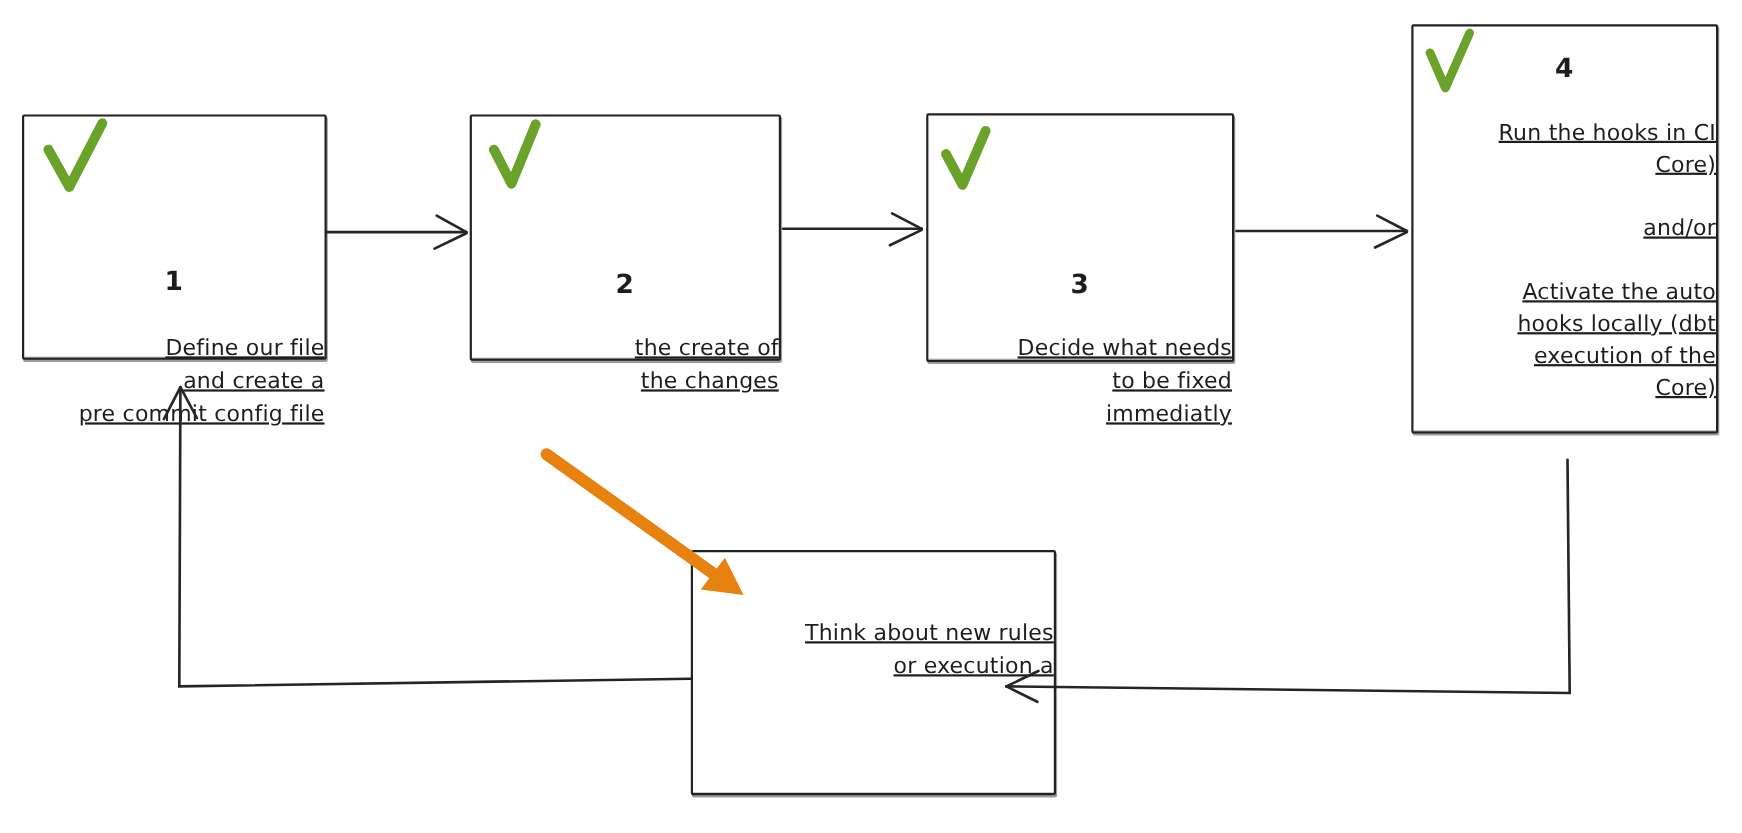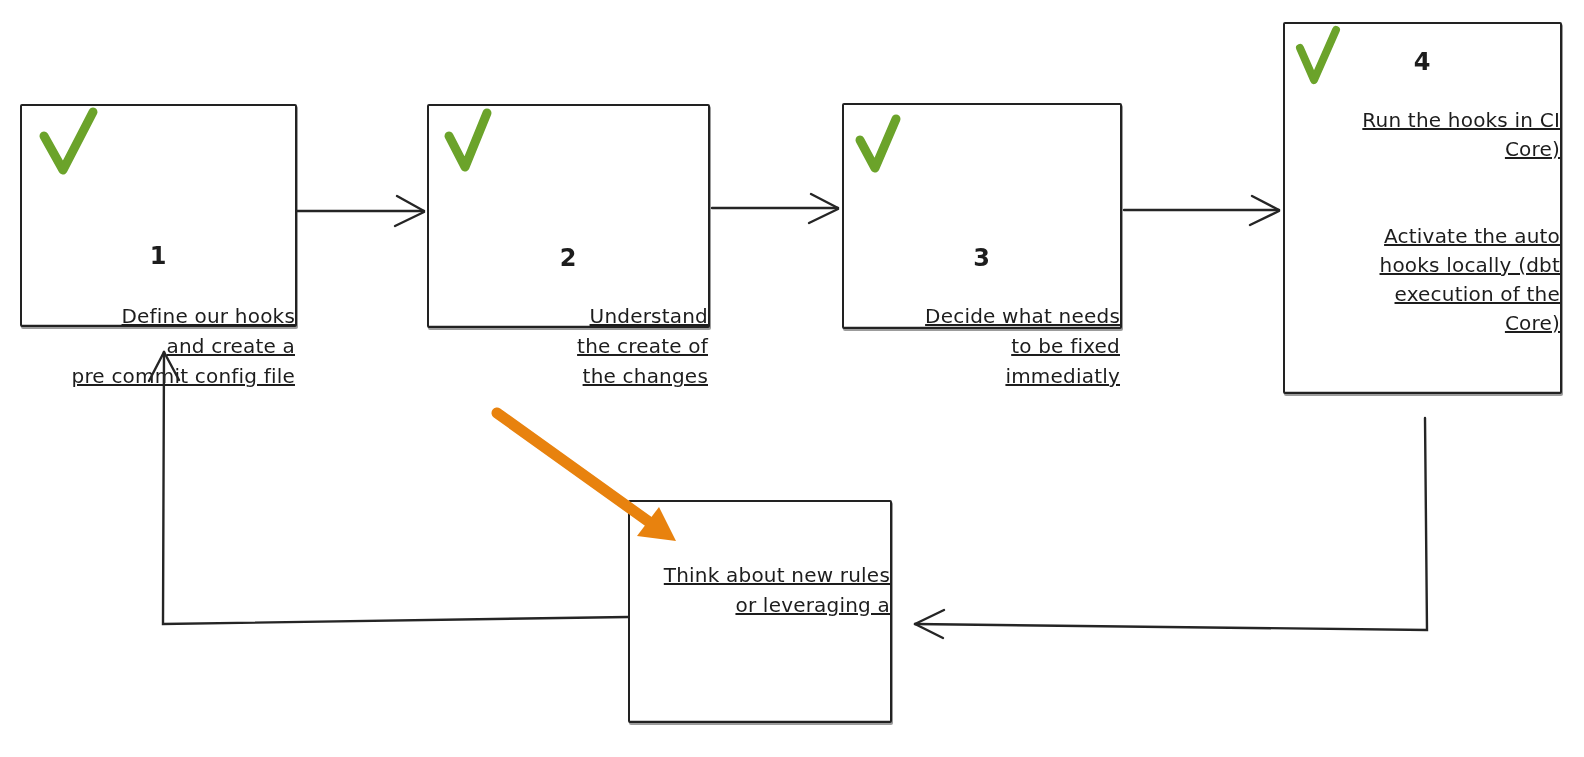--- a/index.html
+++ b/index.html
@@ -17,21 +17,21 @@
     background: #ffffff;
     border: 2px solid #222222;
     border-radius: 2px;
     box-shadow: 1px 2px 0 rgba(35,35,35,0.45), inset 0 -1px 0 rgba(35,35,35,0.25);
     box-sizing: border-box;
   }
   #box-step1 { left: 20px;   top: 104px; width: 277px; height: 223px; }
   #box-step2 { left: 427px;  top: 104px; width: 283px; height: 224px; }
   #box-step3 { left: 842px;  top: 103px; width: 280px; height: 226px; }
   #box-step4 { left: 1283px; top: 22px;  width: 279px; height: 372px; }
-  #box-loop  { left: 628px;  top: 500px; width: 264px; height: 223px; }
+  #box-loop  { left: 628px;  top: 500px; width: 332px; height: 223px; }
 
   .step-number {
     position: absolute;
     left: 0; right: 0;
     text-align: center;
     font-size: 24px;
     font-weight: 600;
     letter-spacing: 1px;
   }
   .box-text {
@@ -55,62 +55,62 @@
   }
 </style>
 </head>
 <body>
 
 <div id="canvas">
 
   <div class="step-box" id="box-step1">
     <div class="step-number" style="top: 136px;">1</div>
     <div class="box-text" style="top: 195px;">
-      <div class="line">Define our hooks</div>
+      <div class="line">Define our file</div>
       <div class="line">and create a</div>
       <div class="line">pre commit config file</div>
     </div>
   </div>
 
   <div class="step-box" id="box-step2">
     <div class="step-number" style="top: 138px;">2</div>
     <div class="box-text" style="top: 195px;">
-      <div class="line">Understand</div>
       <div class="line">the create of</div>
       <div class="line">the changes</div>
     </div>
   </div>
 
   <div class="step-box" id="box-step3">
     <div class="step-number" style="top: 139px;">3</div>
     <div class="box-text" style="top: 196px;">
       <div class="line">Decide what needs</div>
       <div class="line">to be fixed</div>
       <div class="line">immediatly</div>
     </div>
   </div>
 
   <div class="step-box" id="box-step4">
     <div class="step-number" style="top: 24px;">4</div>
     <div class="box-text" style="top: 82px;">
       <div class="line">Run the hooks in CI</div>
       <div class="line">Core)</div>
       <div class="line"></div>
+      <div class="line">and/or</div>
       <div class="line"></div>
       <div class="line">Activate the auto</div>
       <div class="line">hooks locally (dbt</div>
       <div class="line">execution of the</div>
       <div class="line">Core)</div>
     </div>
   </div>
 
   <div class="step-box" id="box-loop">
     <div class="box-text" style="top: 58px;">
       <div class="line">Think about new rules</div>
-      <div class="line">or leveraging a</div>
+      <div class="line">or execution a</div>
     </div>
   </div>
 
   <svg id="arrows-overlay" viewBox="0 0 1584 757">
 
     <polyline points="44,136 63,170 93,112" fill="none" stroke-width="9" stroke-linecap="round" stroke-linejoin="round" stroke="#6ba32a"></polyline>
     <polyline points="449,136 465,167 487,113" fill="none" stroke-width="9" stroke-linecap="round" stroke-linejoin="round" stroke="#6ba32a"></polyline>
     <polyline points="860,140 875,168 896,119" fill="none" stroke-width="9" stroke-linecap="round" stroke-linejoin="round" stroke="#6ba32a"></polyline>
     <polyline points="1300,48 1314,80 1336,30" fill="none" stroke-width="8" stroke-linecap="round" stroke-linejoin="round" stroke="#6ba32a"></polyline>
 

